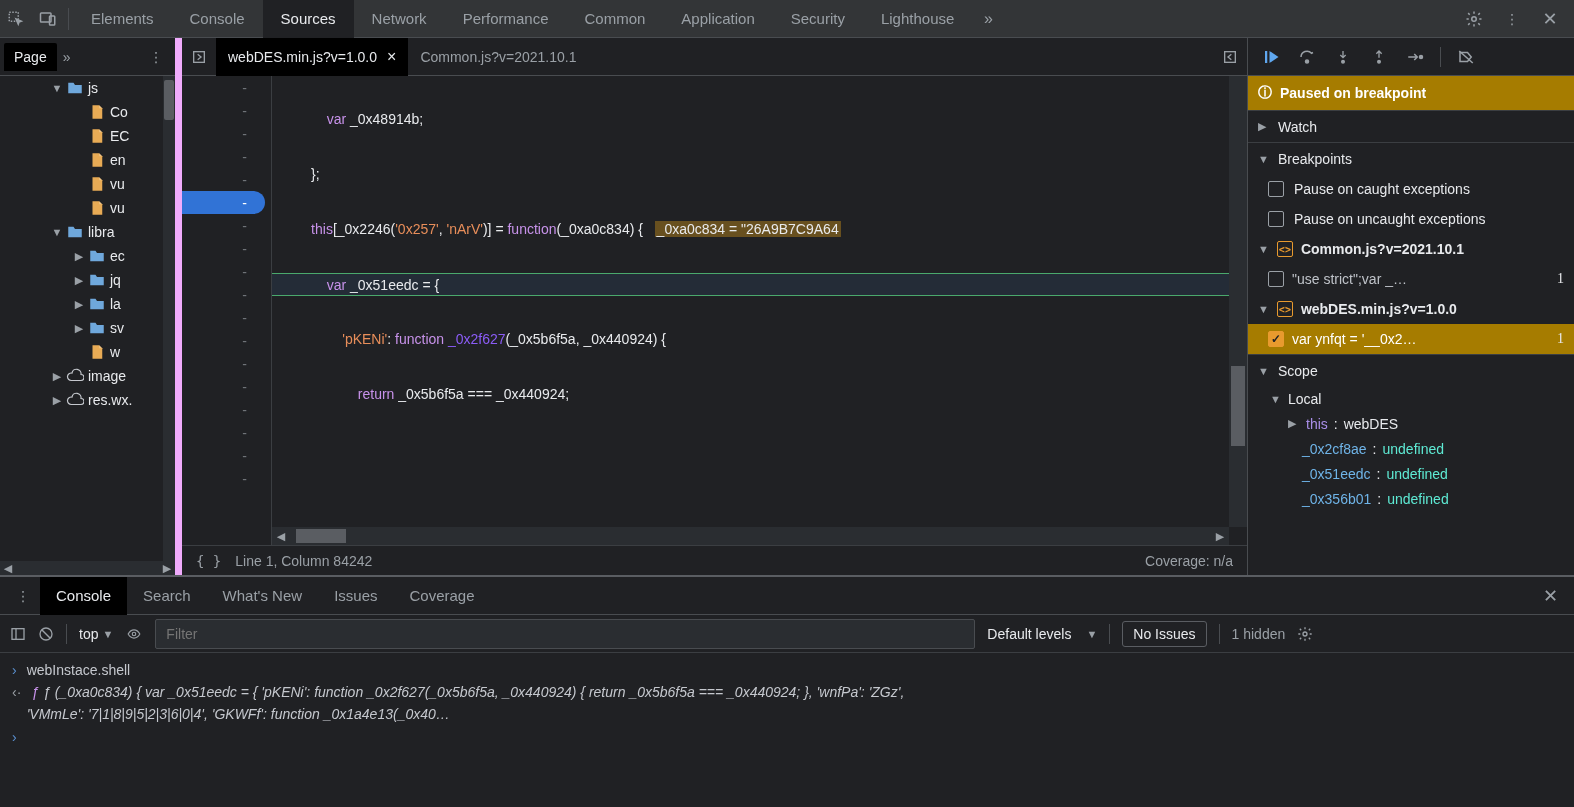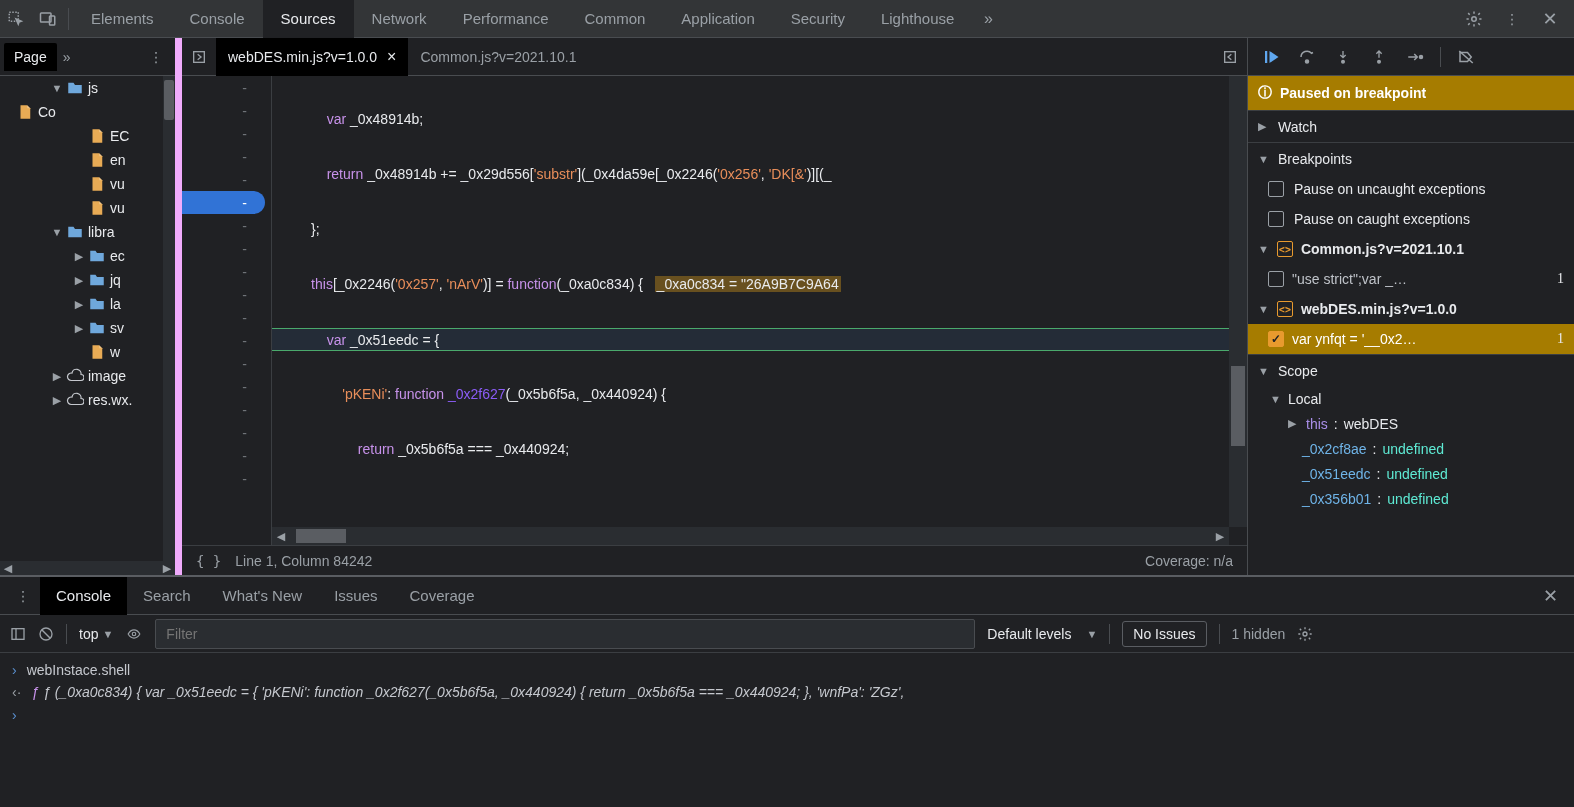--- a/index.html
+++ b/index.html
@@ -173,21 +173,21 @@
       </div>
       <div class="tree">
         <div class="tree-inner" id="tree">
             <div class="tree-row" style="padding-left: 50px;">
               <span class="expand">▼</span>
               <svg class="ficon" viewBox="0 0 24 24">
                 <path class="folder" d="M3 5h7l2 3h9v11H3z"></path>
               </svg>
               <span>js</span>
             </div>
-            <div class="tree-row" style="">
+            <div class="tree-row" style="padding-left: 72px;">
               <span class="expand"></span>
               <svg class="ficon" viewBox="0 0 24 24">
                 <path class="file" d="M6 3h9l4 4v14H6z"></path>
                 <path fill="#fff" opacity="0.3" d="M15 3v4h4"></path>
               </svg>
               <span>Co</span>
             </div>
             <div class="tree-row" style="padding-left: 72px;">
               <span class="expand"></span>
               <svg class="ficon" viewBox="0 0 24 24">
@@ -331,21 +331,20 @@
             <div class="gutter-row">-</div>
             <div class="gutter-row">-</div>
             <div class="gutter-row">-</div>
             <div class="gutter-row">-</div>
             <div class="gutter-row">-</div>
             <div class="gutter-row">-</div>
           </div>
         <div class="code-wrap">
           <div class="code-inner">
             <div class="code-line"><span class="kw">            var</span><span> _0x48914b;</span></div>
-            <div class="code-line"><span class="kw">            return</span><span> _0x48914b += _0x29d556[</span><span class="str">'substr'</span><span>](_0x4da59e[_0x2246(</span><span class="str">'0x256'</span><span>, </span><span class="str">'DK[&amp;'</span><span>)][(_</span></div>
             <div class="code-line"><span>        };</span></div>
             <div class="code-line"><span class="kw">        this</span><span>[_0x2246(</span><span class="str">'0x257'</span><span>, </span><span class="str">'nArV'</span><span>)] = </span><span class="kw">function</span><span>(</span><span class="arg">_0xa0c834</span><span>) {   </span><span class="hlbox">_0xa0c834 = "26A9B7C9A64</span></div>
             <div class="code-line hl"><span class="kw">            var</span><span> _0x51eedc = {</span></div>
             <div class="code-line"><span class="str">                'pKENi'</span><span>: </span><span class="kw">function</span><span class="fn"> _0x2f627</span><span>(</span><span class="arg">_0x5b6f5a</span><span>, </span><span class="arg">_0x440924</span><span>) {</span></div>
             <div class="code-line"><span class="kw">                    return</span><span> _0x5b6f5a === _0x440924;</span></div>
             
             
             
             
             
@@ -422,25 +421,25 @@
       <div class="pane-head">
           <span class="tri">▶</span>
           <span>Watch</span>
         </div>
       <div class="pane-head">
           <span class="tri">▼</span>
           <span>Breakpoints</span>
         </div>
       <div class="bp-row">
           <span class="chk"></span>
-          <span>Pause on uncaught exceptions</span>
+          <span>Pause on caught exceptions</span>
         </div>
       <div class="bp-row">
           <span class="chk"></span>
-          <span>Pause on caught exceptions</span>
+          <span>Pause on uncaught exceptions</span>
         </div>
       <div id="bp-files">
           <div class="bp-file-row">
             <span class="tri">▼</span>
             <span class="bp-sq">
               <span>&lt;&gt;</span>
             </span>
             <span>Common.js?v=2021.10.1</span>
           </div>
           <div class="bp-line-row">
@@ -551,18 +550,22 @@
     </div>
     <div class="console-body">
       <div class="cline">
           <span class="mk">›</span>
           <span>webInstace.shell</span>
         </div>
       <div class="cline out">
           <span class="mk">‹·</span>
           <span><span class="cfn">ƒ </span><span style="font-style:italic;">ƒ (_0xa0c834) { var _0x51eedc = { 'pKENi': function _0x2f627(_0x5b6f5a, _0x440924) { return _0x5b6f5a === _0x440924; }, 'wnfPa': 'ZGz',</span></span>
         </div>
+      <div class="cline out">
+          <span class="mk" style="visibility:hidden;">·</span>
+          <span style="font-style:italic;">'VMmLe': '7|1|8|9|5|2|3|6|0|4', 'GKWFf': function _0x1a4e13(_0x40…</span>
+        </div>
       <div class="prompt-line">
           <span class="mk">›</span>
         </div>
     </div>
   </div>
 </div>
 
 </body></html>

